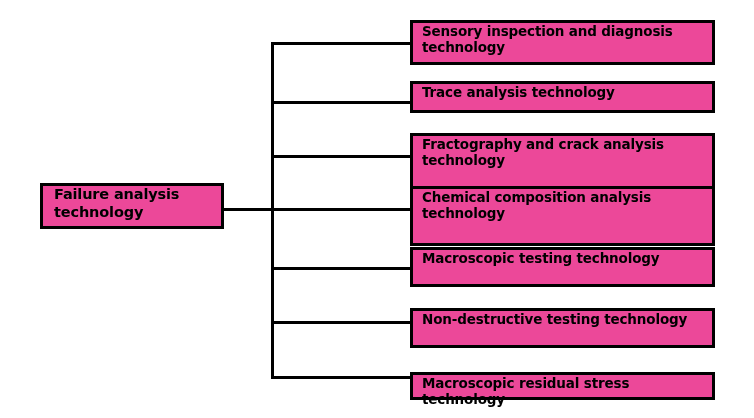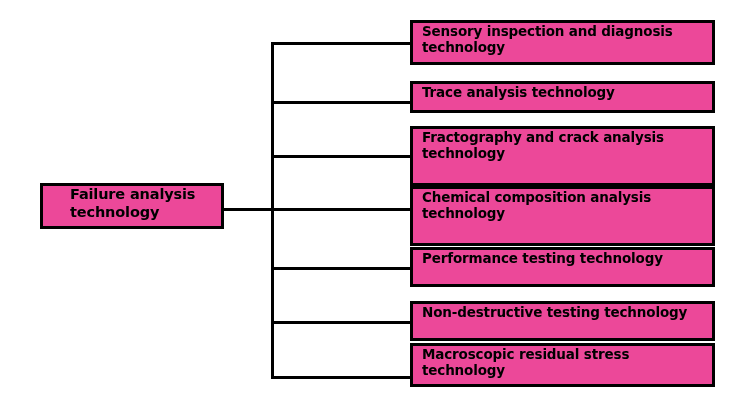--- a/index.html
+++ b/index.html
@@ -45,21 +45,20 @@
     left: 40px;
     top: 183px;
     width: 184px;
     height: 46px;
     border-width: 3px;
     padding-left: 11px;
   }
   #root-node .node-label {
     font-size: 14.5px;
     line-height: 1.24;
-    margin-left: 16px;
   }
 
   
   .leaf-node {
     left: 410px;
     width: 305px;
     border-width: 3px;
   }
 
   
@@ -109,36 +108,36 @@
 
   <div class="node leaf-node" style="top:20px;height:45px">
     <span class="node-label">Sensory inspection and diagnosis
 technology</span>
   </div>
 
   <div class="node leaf-node" style="top:81px;height:32px">
     <span class="node-label">Trace analysis technology</span>
   </div>
 
-  <div class="node leaf-node" style="top:126px;height:60px">
+  <div class="node leaf-node" style="top:133px;height:60px">
     <span class="node-label">Fractography and crack analysis
 technology</span>
   </div>
 
   <div class="node leaf-node" style="top:186px;height:60px">
     <span class="node-label">Chemical composition analysis
 technology</span>
   </div>
 
   <div class="node leaf-node" style="top:247px;height:40px">
-    <span class="node-label">Performance testing technology</span>
+    <span class="node-label">Macroscopic testing technology</span>
   </div>
 
-  <div class="node leaf-node" style="top:301px;height:40px">
+  <div class="node leaf-node" style="top:308px;height:40px">
     <span class="node-label">Non-destructive testing technology</span>
   </div>
 
-  <div class="node leaf-node" style="top:343px;height:44px">
+  <div class="node leaf-node" style="top:372px;height:28px">
     <span class="node-label">Macroscopic residual stress
 technology</span>
   </div>
 
 </div>
 
 </body></html>

